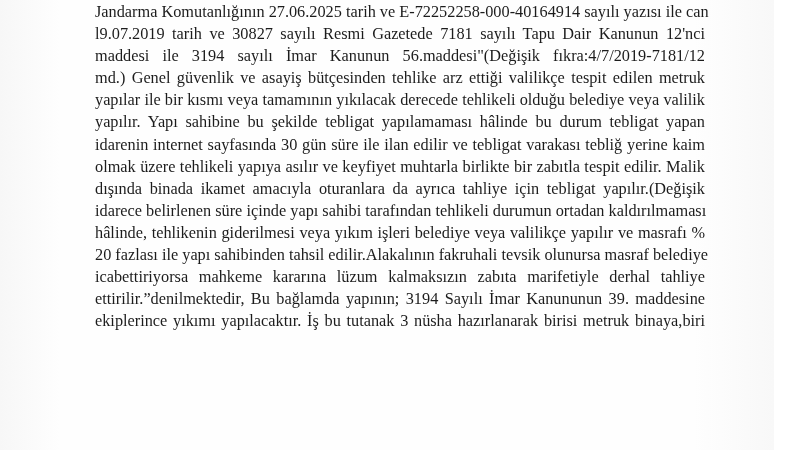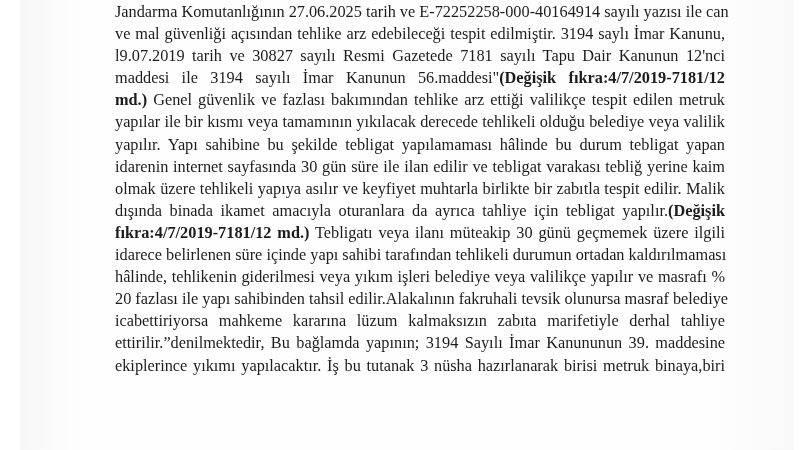--- a/index.html
+++ b/index.html
@@ -9,21 +9,20 @@
       height: 450px;
       overflow: hidden;
       background: #ffffff;
     }
     .page {
       position: relative;
       width: 774px;
       height: 450px;
       background: #fefefe;
       overflow: hidden;
-      margin-left: 20px;
     }
     .page::before {
       content: "";
       position: absolute;
       left: 0; top: 0; bottom: 0;
       width: 60px;
       background: linear-gradient(to right, #f7f7f7, #fefefe);
     }
     .page::after {
       content: "";
@@ -43,38 +42,36 @@
       z-index: 1;
     }
     .line {
       height: 22.1px;
       line-height: 22.1px;
       white-space: nowrap;
       text-align: justify;
       text-align-last: justify;
       overflow: visible;
     }
-    .b { font-weight: bold; }
+    .b { font-weight: normal; }
   </style>
 </head>
 <body>
 
 <div class="page">
   <div class="body-text" id="doc-body">
       <div class="line"><span>Jandarma Komutanlığının 27.06.2025 tarih ve E-72252258-000-40164914 sayılı yazısı ile can</span></div>
-      <div class="line"><span>ve mal güvenliği açısından tehlike arz edebileceği tespit edilmiştir. 3194 saylı İmar Kanunu,</span></div>
       <div class="line"><span>l9.07.2019 tarih ve 30827 sayılı Resmi Gazetede 7181 sayılı Tapu Dair Kanunun 12'nci</span></div>
       <div class="line"><span>maddesi ile 3194 sayılı İmar Kanunun 56.maddesi"</span><span class="b">(Değişik fıkra:4/7/2019-7181/12</span></div>
-      <div class="line"><span class="b">md.)</span><span> Genel güvenlik ve fazlası bakımından tehlike arz ettiği valilikçe tespit edilen metruk</span></div>
+      <div class="line"><span class="b">md.)</span><span> Genel güvenlik ve asayiş bütçesinden tehlike arz ettiği valilikçe tespit edilen metruk</span></div>
       <div class="line"><span>yapılar ile bir kısmı veya tamamının yıkılacak derecede tehlikeli olduğu belediye veya valilik</span></div>
       <div class="line"><span>yapılır. Yapı sahibine bu şekilde tebligat yapılamaması hâlinde bu durum tebligat yapan</span></div>
       <div class="line"><span>idarenin internet sayfasında 30 gün süre ile ilan edilir ve tebligat varakası tebliğ yerine kaim</span></div>
       <div class="line"><span>olmak üzere tehlikeli yapıya asılır ve keyfiyet muhtarla birlikte bir zabıtla tespit edilir. Malik</span></div>
       <div class="line"><span>dışında binada ikamet amacıyla oturanlara da ayrıca tahliye için tebligat yapılır.</span><span class="b">(Değişik</span></div>
-      <div class="line"><span class="b">fıkra:4/7/2019-7181/12 md.)</span><span> Tebligatı veya ilanı müteakip 30 günü geçmemek üzere ilgili</span></div>
       <div class="line"><span>idarece belirlenen süre içinde yapı sahibi tarafından tehlikeli durumun ortadan kaldırılmaması</span></div>
       <div class="line"><span>hâlinde, tehlikenin giderilmesi veya yıkım işleri belediye veya valilikçe yapılır ve masrafı %</span></div>
       <div class="line"><span>20 fazlası ile yapı sahibinden tahsil edilir.Alakalının fakruhali tevsik olunursa masraf belediye</span></div>
       <div class="line"><span>icabettiriyorsa mahkeme kararına lüzum kalmaksızın zabıta marifetiyle derhal tahliye</span></div>
       <div class="line"><span>ettirilir.”denilmektedir, Bu bağlamda yapının; 3194 Sayılı İmar Kanununun 39. maddesine</span></div>
       <div class="line"><span>ekiplerince yıkımı yapılacaktır. İş bu tutanak 3 nüsha hazırlanarak birisi metruk binaya,biri</span></div>
     </div>
 </div>
 
 </body></html>

